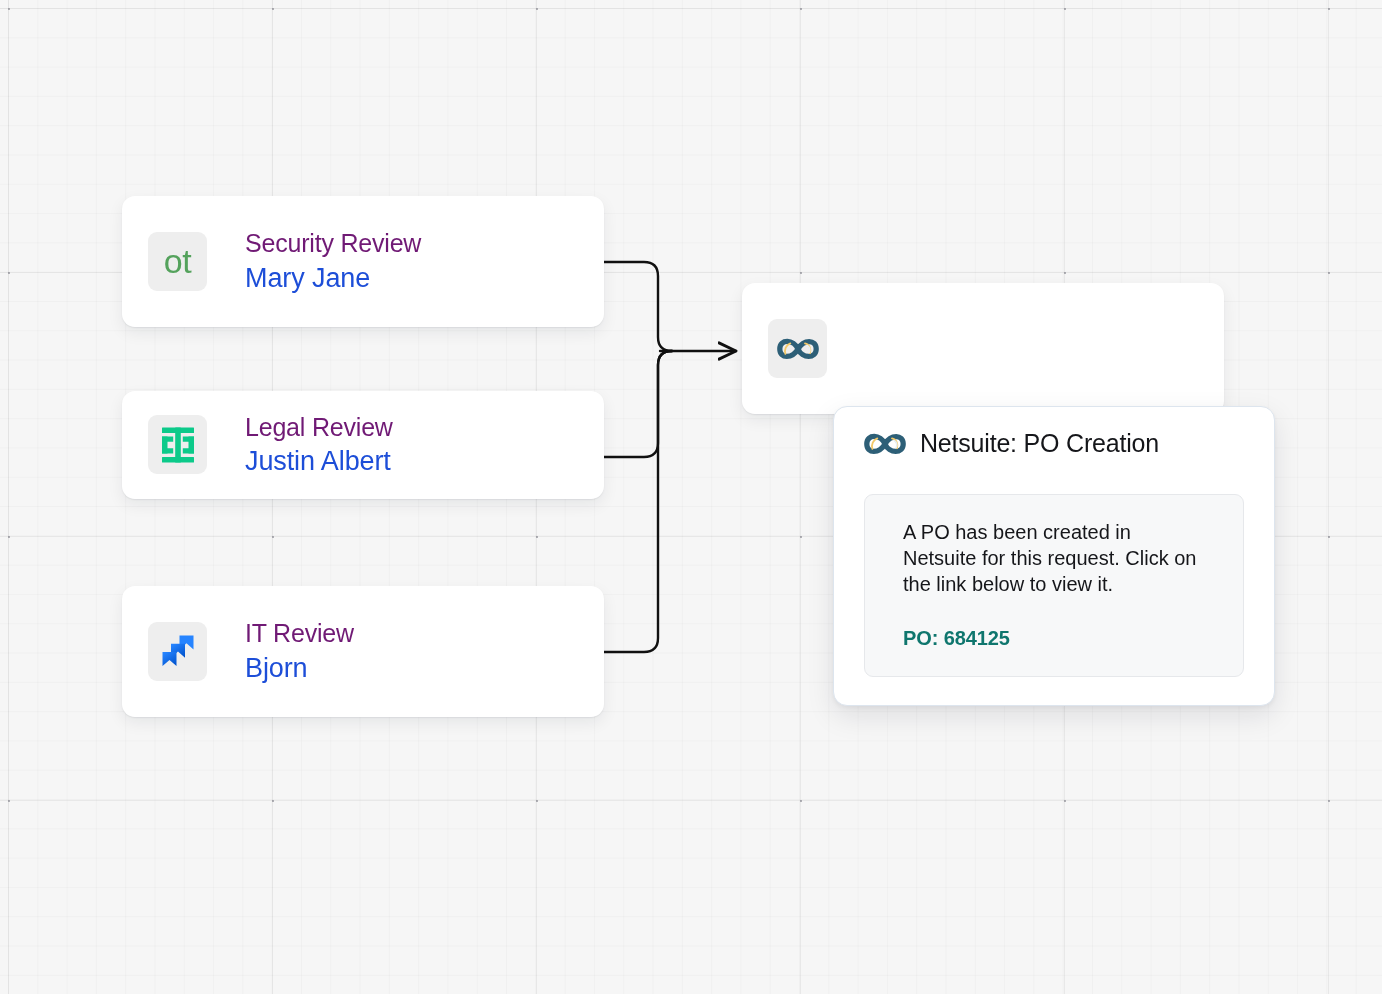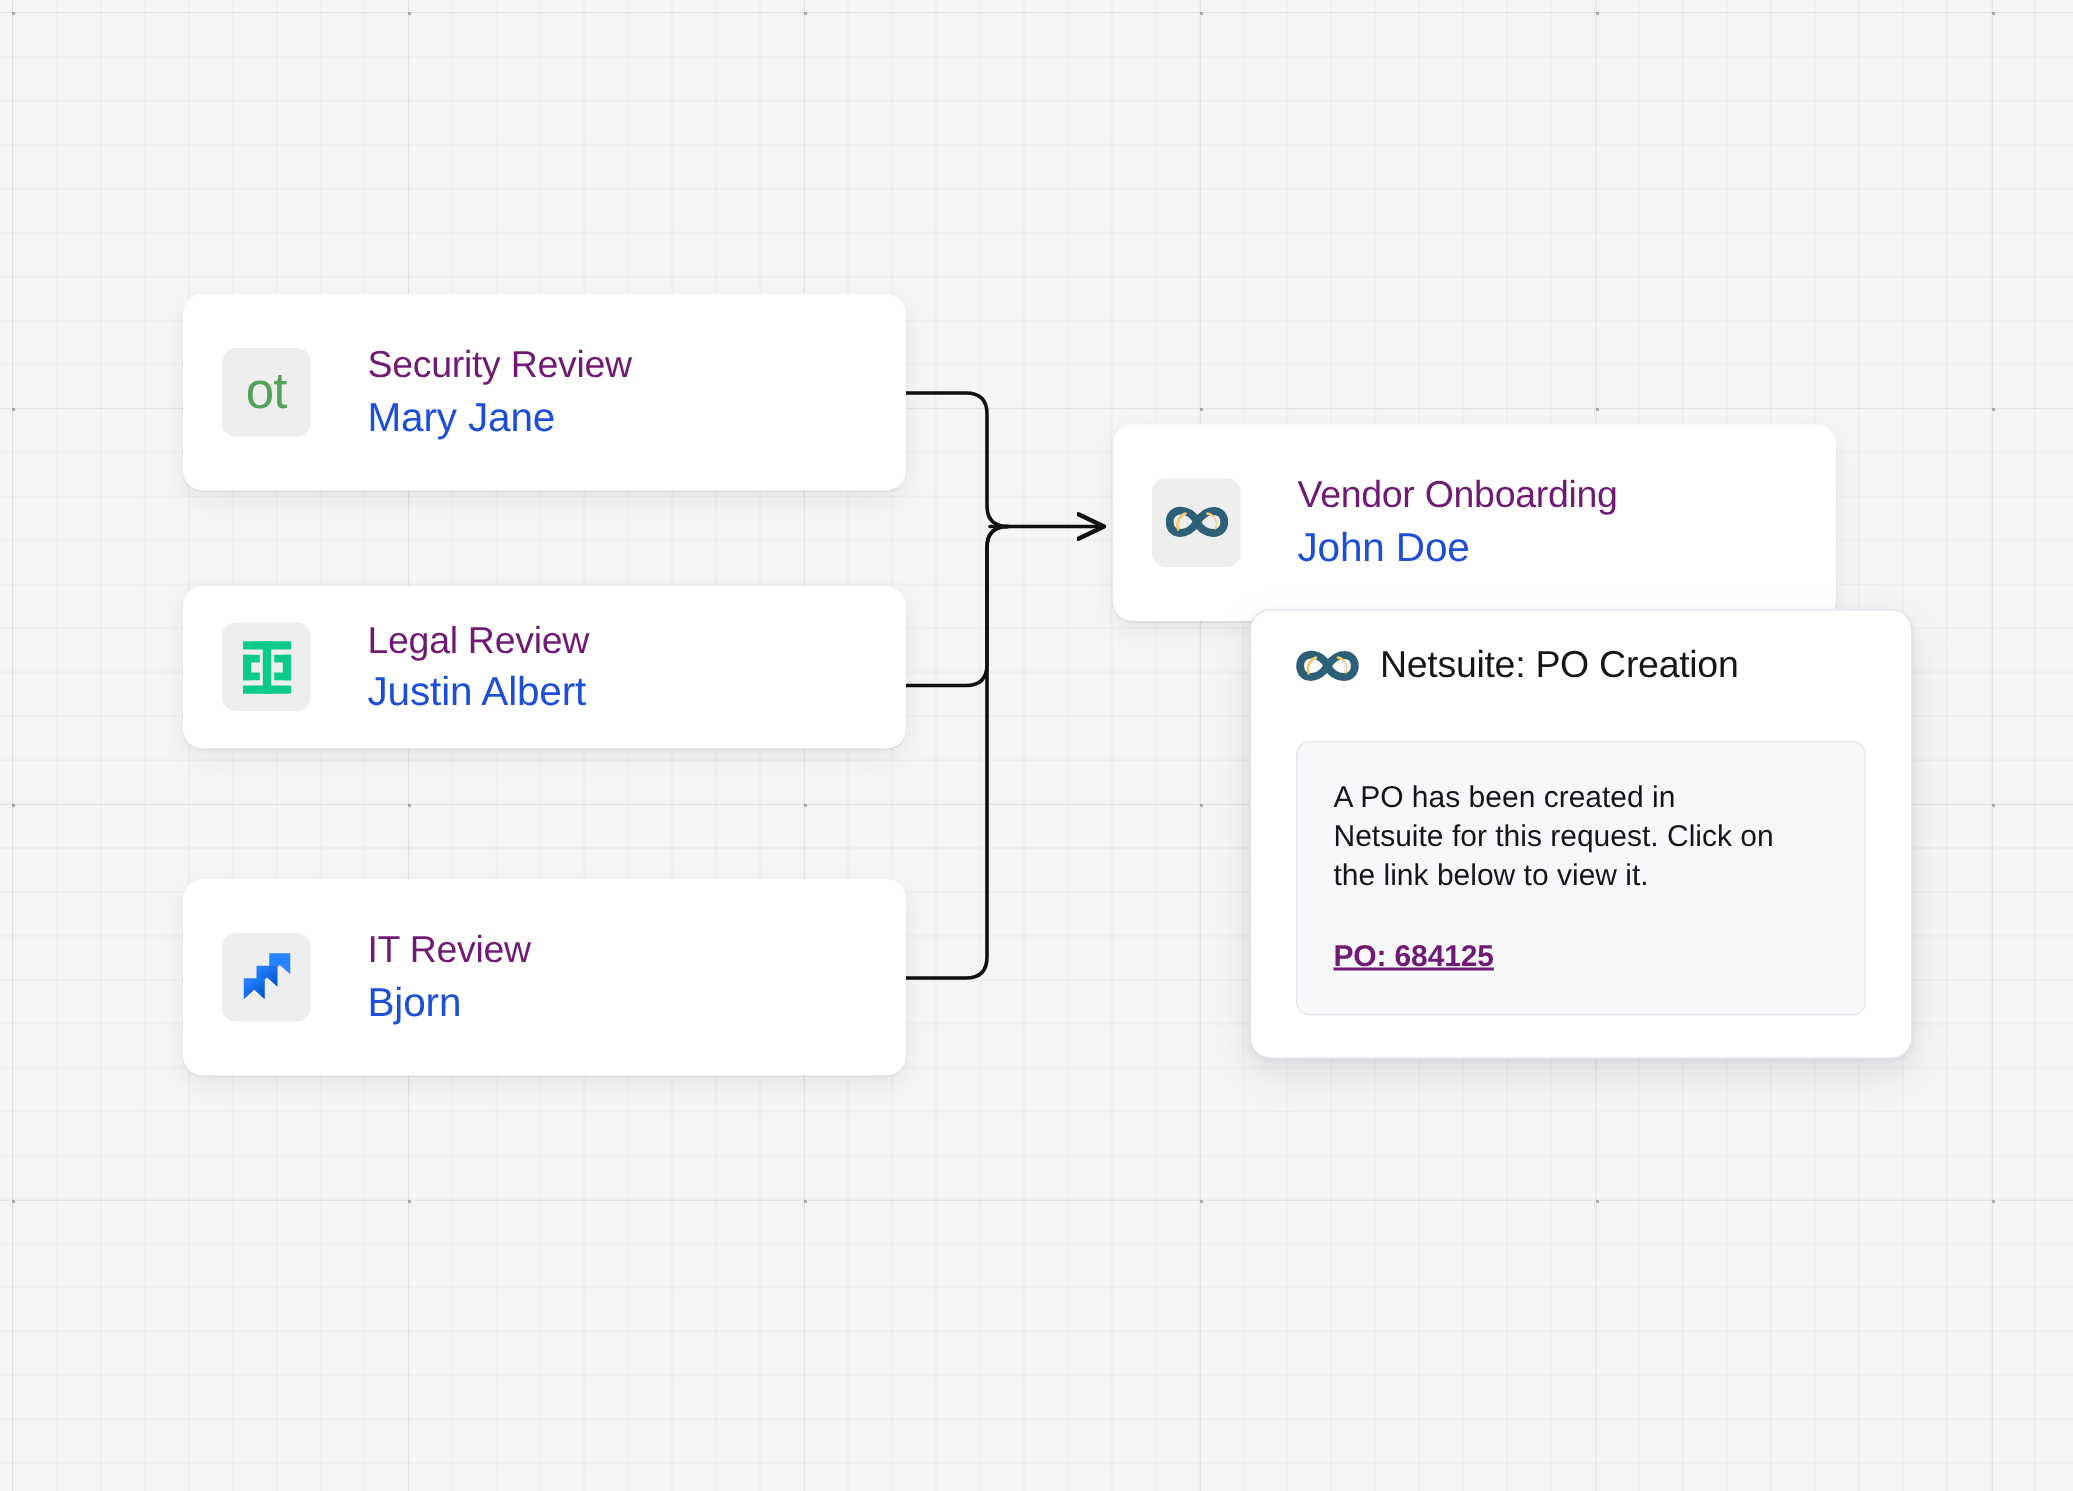--- a/index.html
+++ b/index.html
@@ -139,38 +139,37 @@
     font-weight: 400;
     color: #15161a;
     letter-spacing: -0.2px;
     white-space: nowrap;
   }
 
   .popup-panel {
     background: #f7f8f9;
     border: 1px solid #e6e8eb;
     border-radius: 9px;
-    padding: 24px 28px 26px 24px;
+    padding: 24px 28px 26px 38px;
   }
 
   .popup-message {
     font-size: 20px;
     line-height: 1.30;
     color: #15161a;
     margin: 0 0 30px 0;
     max-width: 300px;
   }
 
   .popup-po {
     font-size: 20px;
     font-weight: 700;
-    color: #701a75;
+    color: #0f766e;
     margin: 0;
     letter-spacing: -0.1px;
-    text-decoration: underline;
   }
 
   
   .glyph-ot {
     font-family: "Liberation Sans", sans-serif;
     font-size: 34px;
     font-weight: 400;
     color: #54a25c;
     line-height: 1;
     letter-spacing: -0.5px;
@@ -269,24 +268,20 @@
   <div class="node" id="node-vendor">
     <div class="node-body">
       <div class="node-icon">
         <svg class="icon-svg" width="42" height="30" viewBox="0 0 60 34">
           <path d="M30,17 C24,3 4,2 4,17 C4,31 22,31 30,17 C38,3 56,3 56,17 C56,31 36,31 30,17 Z" fill="none" stroke="#2d5f77" stroke-width="7.5" stroke-linecap="round"></path>
           <path d="M12,24 C10,18 13,11 19,9" fill="none" stroke="#f3c969" stroke-width="2.6" stroke-linecap="round"></path>
           <path d="M40,9 C46,10 49,17 47,23" fill="none" stroke="#f3c969" stroke-width="2.6" stroke-linecap="round"></path>
           <path d="M43,12 C47,14 48,19 46,22" fill="none" stroke="#e8f1f6" stroke-width="2.2" stroke-linecap="round"></path>
         </svg>
       </div>
-      <div class="node-text">
-        <div class="node-title">Vendor Onboarding</div>
-        <div class="node-subtitle">John Doe</div>
-      </div>
     </div>
   </div>
 
   <div id="popup">
     <div class="popup-header">
       <span>
         <svg class="icon-svg" width="42" height="26" viewBox="0 0 60 34">
           <path d="M30,17 C24,3 4,2 4,17 C4,31 22,31 30,17 C38,3 56,3 56,17 C56,31 36,31 30,17 Z" fill="none" stroke="#2d5f77" stroke-width="7.5" stroke-linecap="round"></path>
           <path d="M12,24 C10,18 13,11 19,9" fill="none" stroke="#f3c969" stroke-width="2.6" stroke-linecap="round"></path>
           <path d="M40,9 C46,10 49,17 47,23" fill="none" stroke="#f3c969" stroke-width="2.6" stroke-linecap="round"></path>

